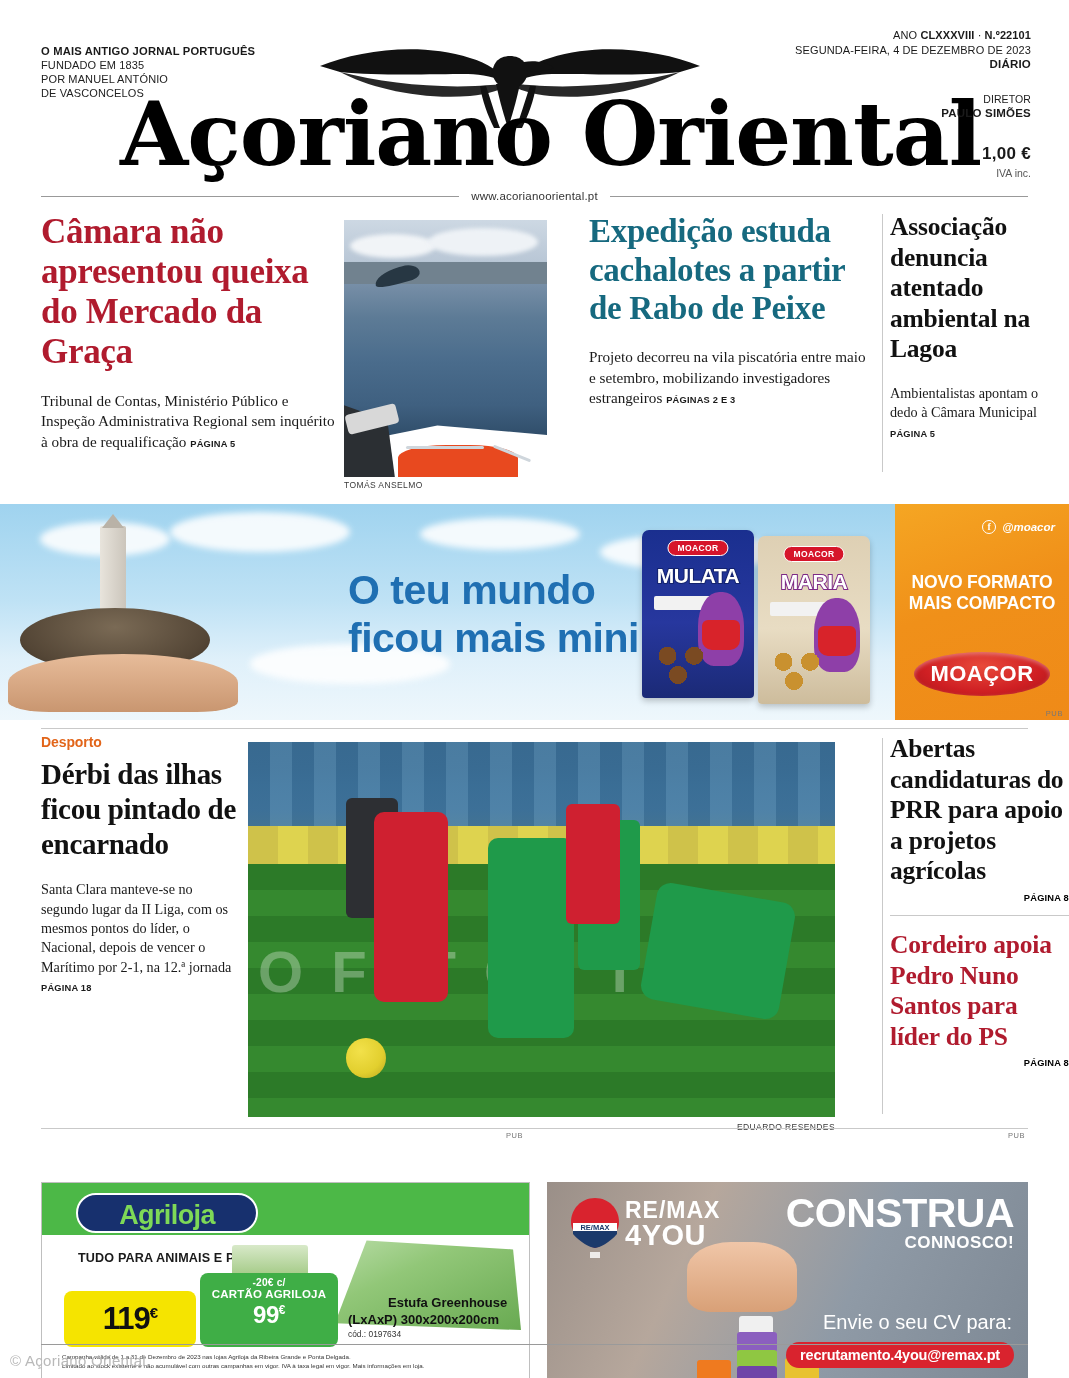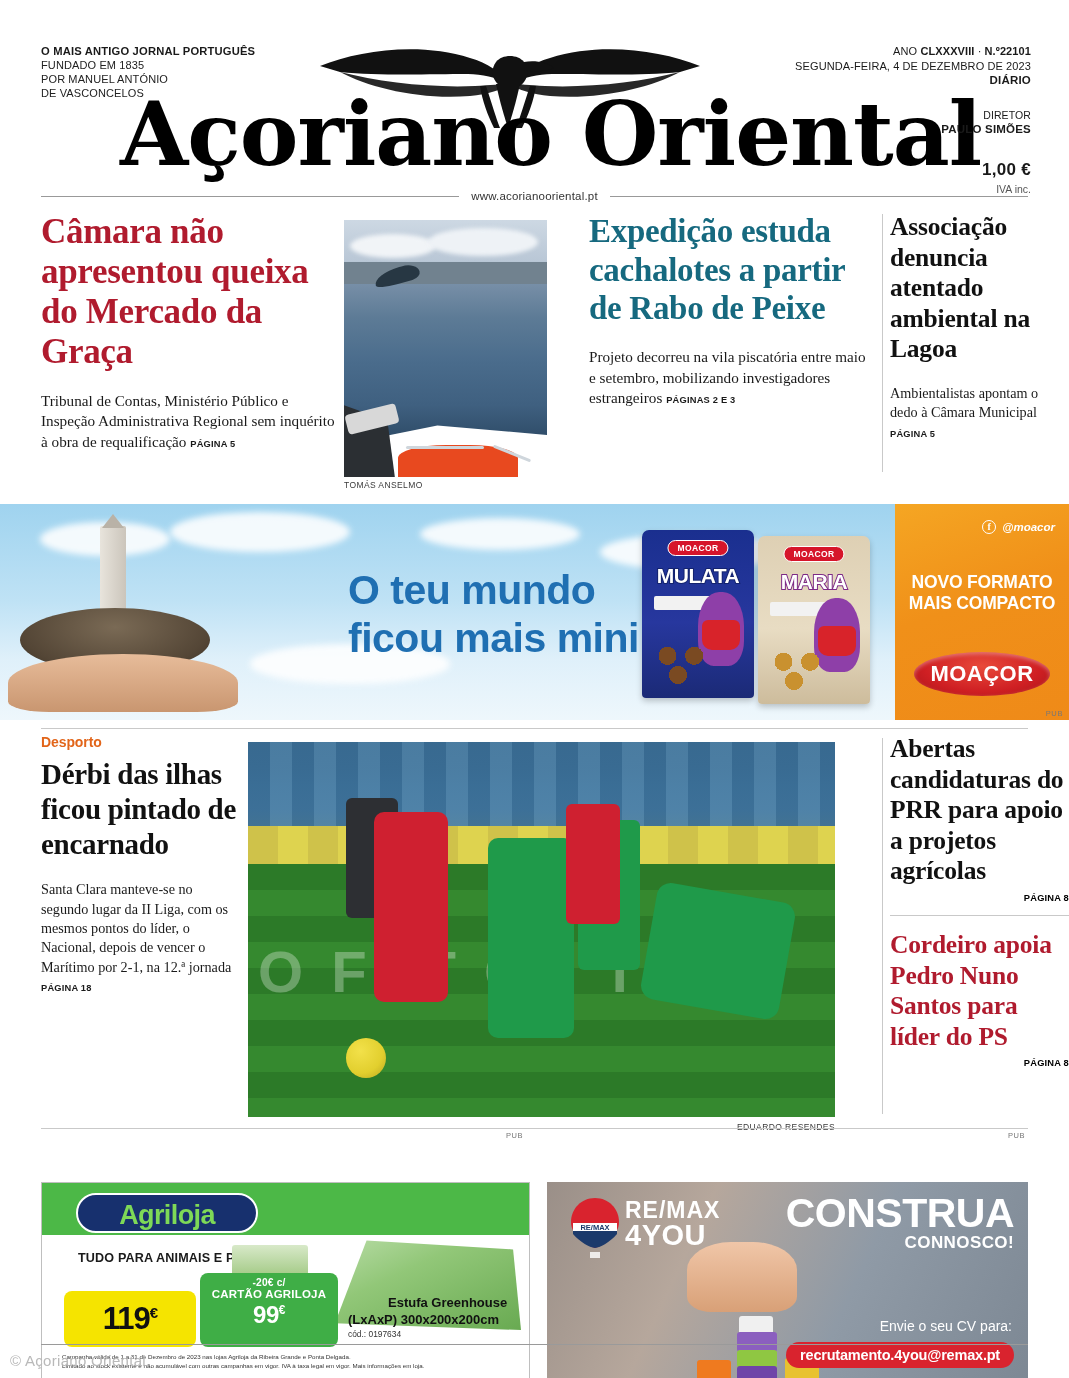--- a/index.html
+++ b/index.html
@@ -37,21 +37,21 @@
     text-transform: uppercase;
   }
   .mh-left .ln {
     font-size: 11px;
     letter-spacing: 0.12px;
     text-transform: uppercase;
     color: #222;
   }
   .mh-right {
     position: absolute;
-    right: 38px; top: 44px;
+    right: 38px; top: 28px;
     text-align: right;
     color: #1a1a1a;
     line-height: 1.34;
   }
   .mh-right .r1 { font-size: 11px; letter-spacing: .1px; }
   .mh-right .r1 b { font-weight: bold; }
   .mh-right .r2 { font-size: 11px; letter-spacing: .1px; }
   .mh-right .r3 { font-size: 11.5px; font-weight: bold; letter-spacing: .2px; }
   .mh-right .dir-lbl { font-size: 10.5px; margin-top: 19px; letter-spacing: .1px; }
   .mh-right .dir-name { font-size: 11.5px; font-weight: bold; letter-spacing: .2px; }
@@ -472,21 +472,21 @@
   .rmx-4you .t2 { font-size: 29px; letter-spacing: .5px; }
   .rmx-construa {
     position: absolute; right: 14px; top: 12px;
     text-align: right; font-weight: bold; line-height: .96;
   }
   .rmx-construa .c1 { font-size: 41px; color: #ffffff; letter-spacing: -.5px; }
   .rmx-construa .c2 { font-size: 41px; color: #1b3a6b; letter-spacing: -.5px; }
   .rmx-construa .c3 { font-size: 17px; color: #ffffff; letter-spacing: .4px; margin-top: 2px; }
   .rmx-cv {
     position: absolute; right: 16px; bottom: 48px;
-    color: #fff; font-size: 14px;
+    color: #fff; font-size: 20px;
   }
   .rmx-mail {
     position: absolute; right: 14px; bottom: 14px;
     background: #d9232e; color: #fff;
     font-size: 14.5px; font-weight: bold;
     padding: 5px 14px; border-radius: 14px;
     letter-spacing: -.2px;
   }
   .rmx-blocks { position: absolute; left: 150px; bottom: 4px; width: 150px; height: 62px; }
   .blk { position: absolute; border-radius: 3px; }

